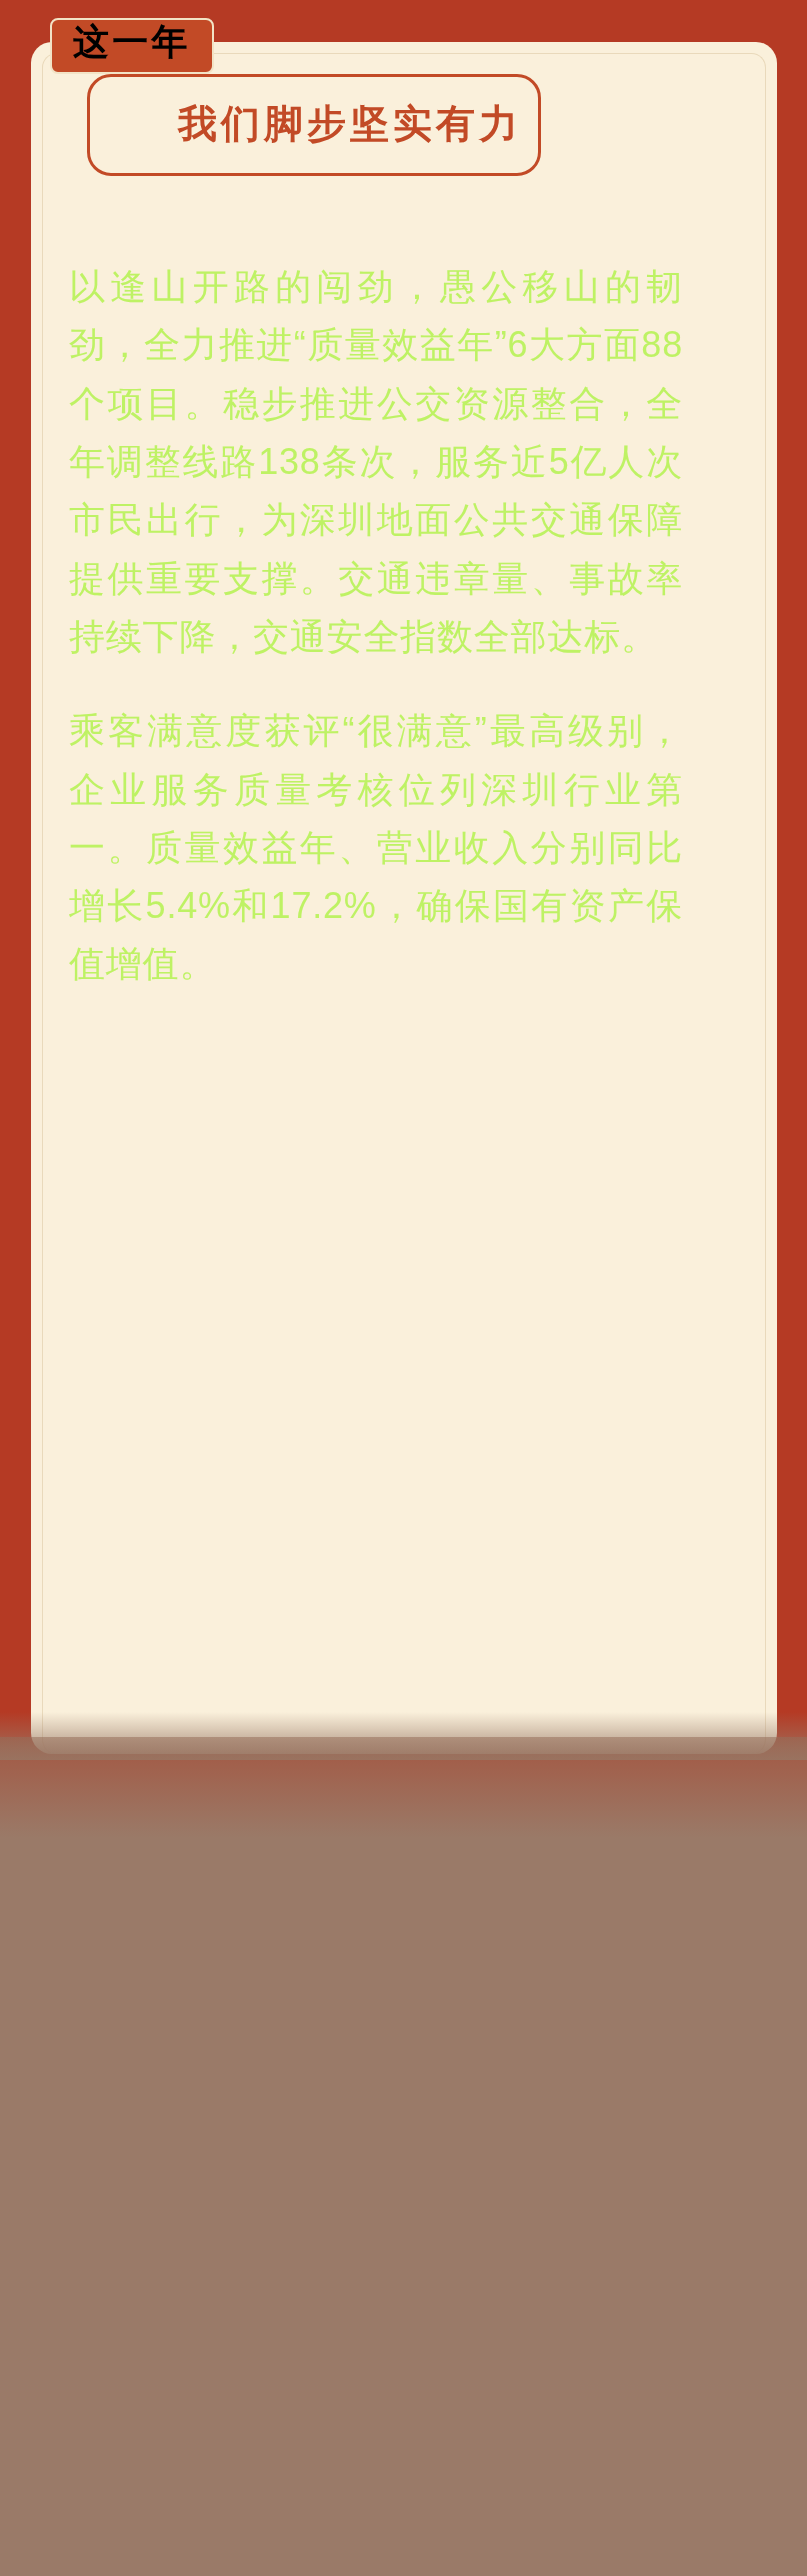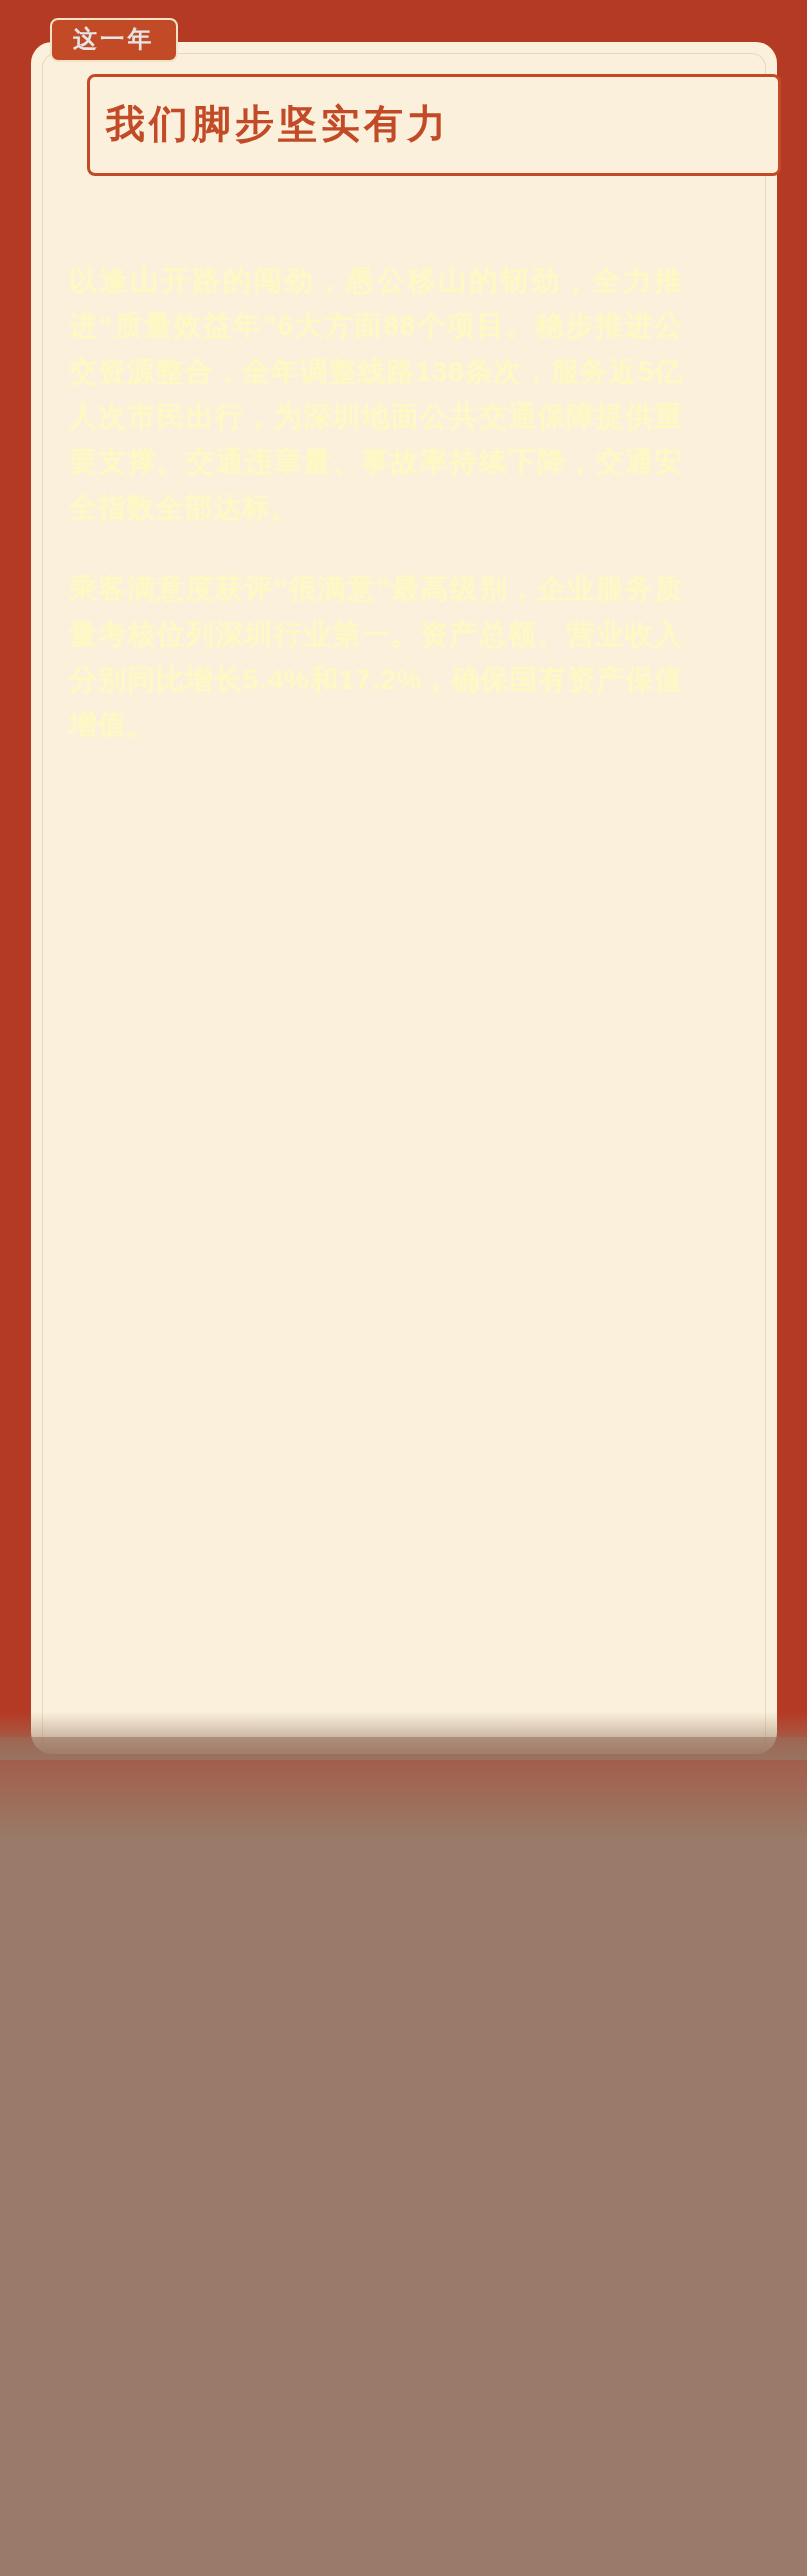--- a/index.html
+++ b/index.html
@@ -72,39 +72,39 @@
     position: absolute;
     left: 50px;
     top: 18px;
     z-index: 4;
     background: #c24a26;
     border: 2.4px solid #f2e3c6;
     border-radius: 8px;
     padding: 7.3px 21px 9px 21px;
   }
   .ribbon-text {
-    color: #e5e5e5;
-    font-size: 24px;
+    color: #000000;
+    font-size: 36px;
     font-weight: bold;
     letter-spacing: 3.2px;
     line-height: 1;
-    font-family: Liberation Serif, serif;
+    font-family: Liberation Mono, monospace;
   }
 
   
   .title-box {
     position: absolute;
     left: 87px;
     top: 74px;
-    width: 694px;
+    width: 454px;
     box-sizing: border-box;
     border: 3.2px solid #c24a26;
-    border-radius: 8px;
+    border-radius: 24px;
     padding: 21px 16px 22.6px 16px;
-    text-align: left;
+    text-align: right;
     z-index: 3;
     background: #faf0db;
   }
   .title-line {
     color: #c24a26;
     font-size: 39px;
     font-weight: bold;
     letter-spacing: 4px;
     line-height: 1.34;
     white-space: nowrap;
@@ -112,27 +112,27 @@
 
   
   .body {
     position: absolute;
     left: 69px;
     top: 258px;
     width: 614px;
     z-index: 3;
   }
   .para {
-    color: #fef9c3;
-    font-size: 28px;
+    color: #bef264;
+    font-size: 36px;
     line-height: 1.62;
     letter-spacing: 0.8px;
     text-align: justify;
     margin: 0 0 36px 0;
-    font-weight: bold;
+    font-weight: normal;
     font-family: "Liberation Sans", sans-serif;
   }
   .para:last-child { margin-bottom: 0; }
 </style>
 </head>
 <body>
 
 <div class="page">
 
   <div class="card">
@@ -142,20 +142,20 @@
   <div class="ribbon">
     <div class="ribbon-text">这一年</div>
   </div>
 
   <div class="title-box">
     <div class="title-line">我们脚步坚实有力</div>
   </div>
 
   <div class="body">
     <p class="para">以逢山开路的闯劲，愚公移山的韧劲，全力推进“质量效益年”6大方面88个项目。稳步推进公交资源整合，全年调整线路138条次，服务近5亿人次市民出行，为深圳地面公共交通保障提供重要支撑。交通违章量、事故率持续下降，交通安全指数全部达标。</p>
-    <p class="para">乘客满意度获评“很满意”最高级别，企业服务质量考核位列深圳行业第一。资产总额、营业收入分别同比增长5.4%和17.2%，确保国有资产保值增值。</p>
+    <p class="para">乘客满意度获评“很满意”最高级别，企业服务质量考核位列深圳行业第一。质量效益年、营业收入分别同比增长5.4%和17.2%，确保国有资产保值增值。</p>
   </div>
 
   <div class="fade-overlay-top"></div>
   <div class="fade-overlay"></div>
 
 </div>
 
 
 </body></html>

